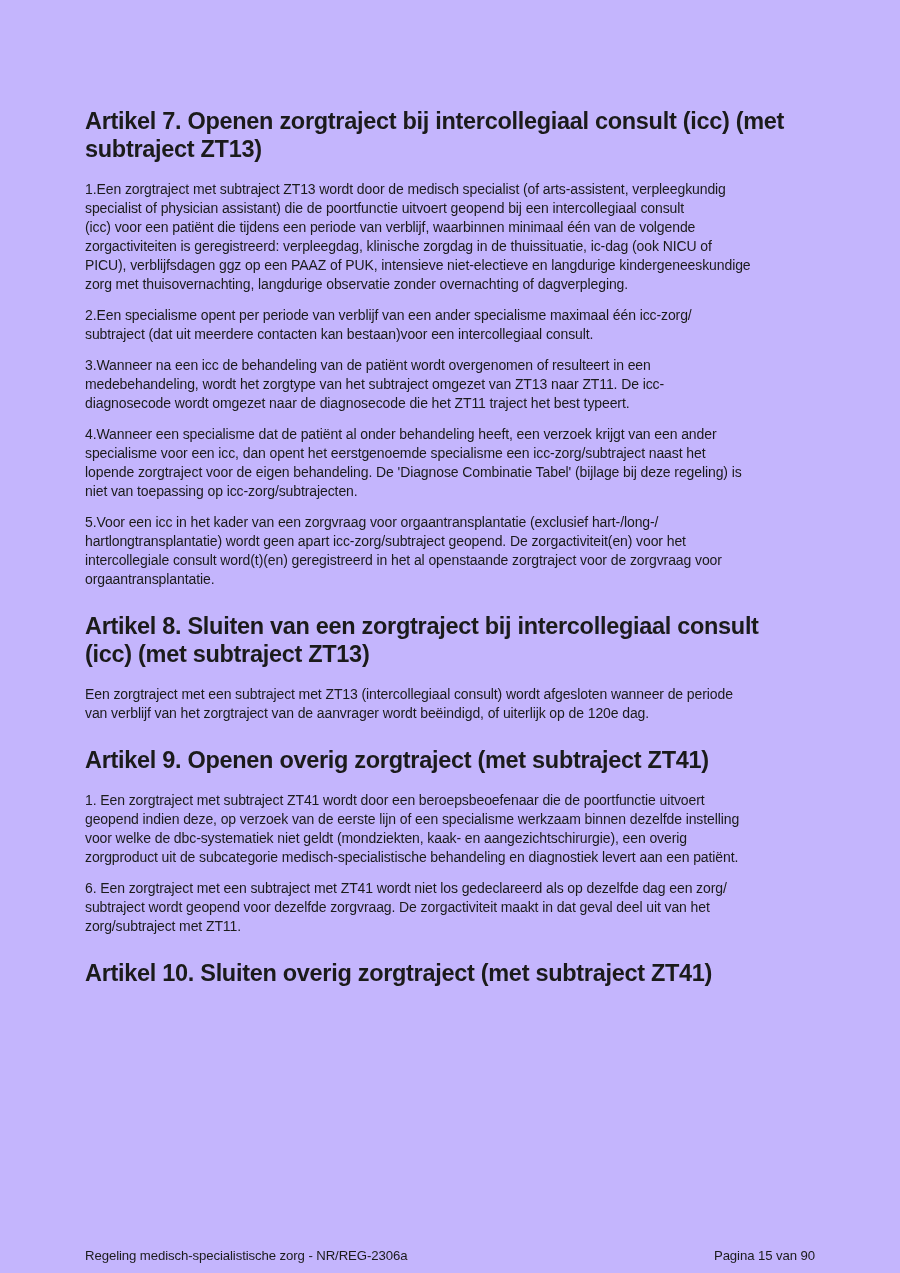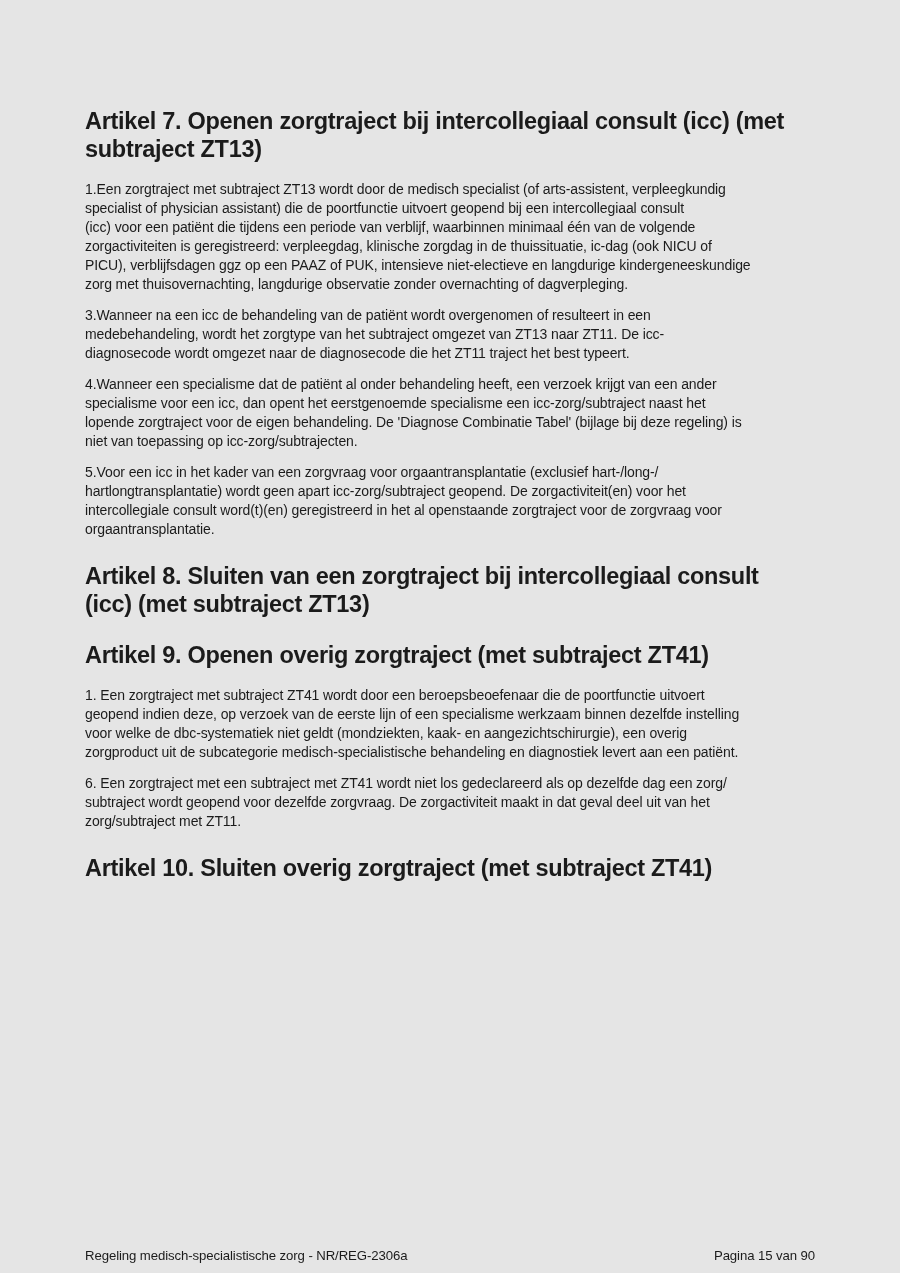--- a/index.html
+++ b/index.html
@@ -13,21 +13,21 @@
     position: relative;
     font-family: "Liberation Sans", sans-serif;
     color: #1b1b1b;
     overflow: hidden;
   }
   .page {
     position: absolute;
     top: 0; left: 0;
     width: 900px;
     height: 1273px;
-    background: #e5e5e5;
+    background: #c4b5fd;
   }
   .content {
     position: absolute;
     top: 107px;
     left: 85px;
     width: 732px;
   }
   h2.article-heading {
     font-size: 23.5px;
     line-height: 28px;
@@ -67,35 +67,39 @@
   <div class="content" id="articles-container">
       <section class="article-section">
         <h2 class="article-heading">Artikel 7. Openen zorgtraject bij intercollegiaal consult (icc) (met
 subtraject ZT13)</h2>
         <p class="article-paragraph">1.Een zorgtraject met subtraject ZT13 wordt door de medisch specialist (of arts-assistent, verpleegkundig
 specialist of physician assistant) die de poortfunctie uitvoert geopend bij een intercollegiaal consult
 (icc) voor een patiënt die tijdens een periode van verblijf, waarbinnen minimaal één van de volgende
 zorgactiviteiten is geregistreerd: verpleegdag, klinische zorgdag in de thuissituatie, ic-dag (ook NICU of
 PICU), verblijfsdagen ggz op een PAAZ of PUK, intensieve niet-electieve en langdurige kindergeneeskundige
 zorg met thuisovernachting, langdurige observatie zonder overnachting of dagverpleging.</p>
+        <p class="article-paragraph">2.Een specialisme opent per periode van verblijf van een ander specialisme maximaal één icc-zorg/
+subtraject (dat uit meerdere contacten kan bestaan)voor een intercollegiaal consult.</p>
         <p class="article-paragraph">3.Wanneer na een icc de behandeling van de patiënt wordt overgenomen of resulteert in een
 medebehandeling, wordt het zorgtype van het subtraject omgezet van ZT13 naar ZT11. De icc-
 diagnosecode wordt omgezet naar de diagnosecode die het ZT11 traject het best typeert.</p>
         <p class="article-paragraph">4.Wanneer een specialisme dat de patiënt al onder behandeling heeft, een verzoek krijgt van een ander
 specialisme voor een icc, dan opent het eerstgenoemde specialisme een icc-zorg/subtraject naast het
 lopende zorgtraject voor de eigen behandeling. De 'Diagnose Combinatie Tabel' (bijlage bij deze regeling) is
 niet van toepassing op icc-zorg/subtrajecten.</p>
         <p class="article-paragraph">5.Voor een icc in het kader van een zorgvraag voor orgaantransplantatie (exclusief hart-/long-/
 hartlongtransplantatie) wordt geen apart icc-zorg/subtraject geopend. De zorgactiviteit(en) voor het
 intercollegiale consult word(t)(en) geregistreerd in het al openstaande zorgtraject voor de zorgvraag voor
 orgaantransplantatie.</p>
       </section>
       <section class="article-section">
         <h2 class="article-heading">Artikel 8. Sluiten van een zorgtraject bij intercollegiaal consult
 (icc) (met subtraject ZT13)</h2>
+        <p class="article-paragraph">Een zorgtraject met een subtraject met ZT13 (intercollegiaal consult) wordt afgesloten wanneer de periode
+van verblijf van het zorgtraject van de aanvrager wordt beëindigd, of uiterlijk op de 120e dag.</p>
       </section>
       <section class="article-section">
         <h2 class="article-heading">Artikel 9. Openen overig zorgtraject (met subtraject ZT41)</h2>
         <p class="article-paragraph">1. Een zorgtraject met subtraject ZT41 wordt door een beroepsbeoefenaar die de poortfunctie uitvoert
 geopend indien deze, op verzoek van de eerste lijn of een specialisme werkzaam binnen dezelfde instelling
 voor welke de dbc-systematiek niet geldt (mondziekten, kaak- en aangezichtschirurgie), een overig
 zorgproduct uit de subcategorie medisch-specialistische behandeling en diagnostiek levert aan een patiënt.</p>
         <p class="article-paragraph">6. Een zorgtraject met een subtraject met ZT41 wordt niet los gedeclareerd als op dezelfde dag een zorg/
 subtraject wordt geopend voor dezelfde zorgvraag. De zorgactiviteit maakt in dat geval deel uit van het
 zorg/subtraject met ZT11.</p>

